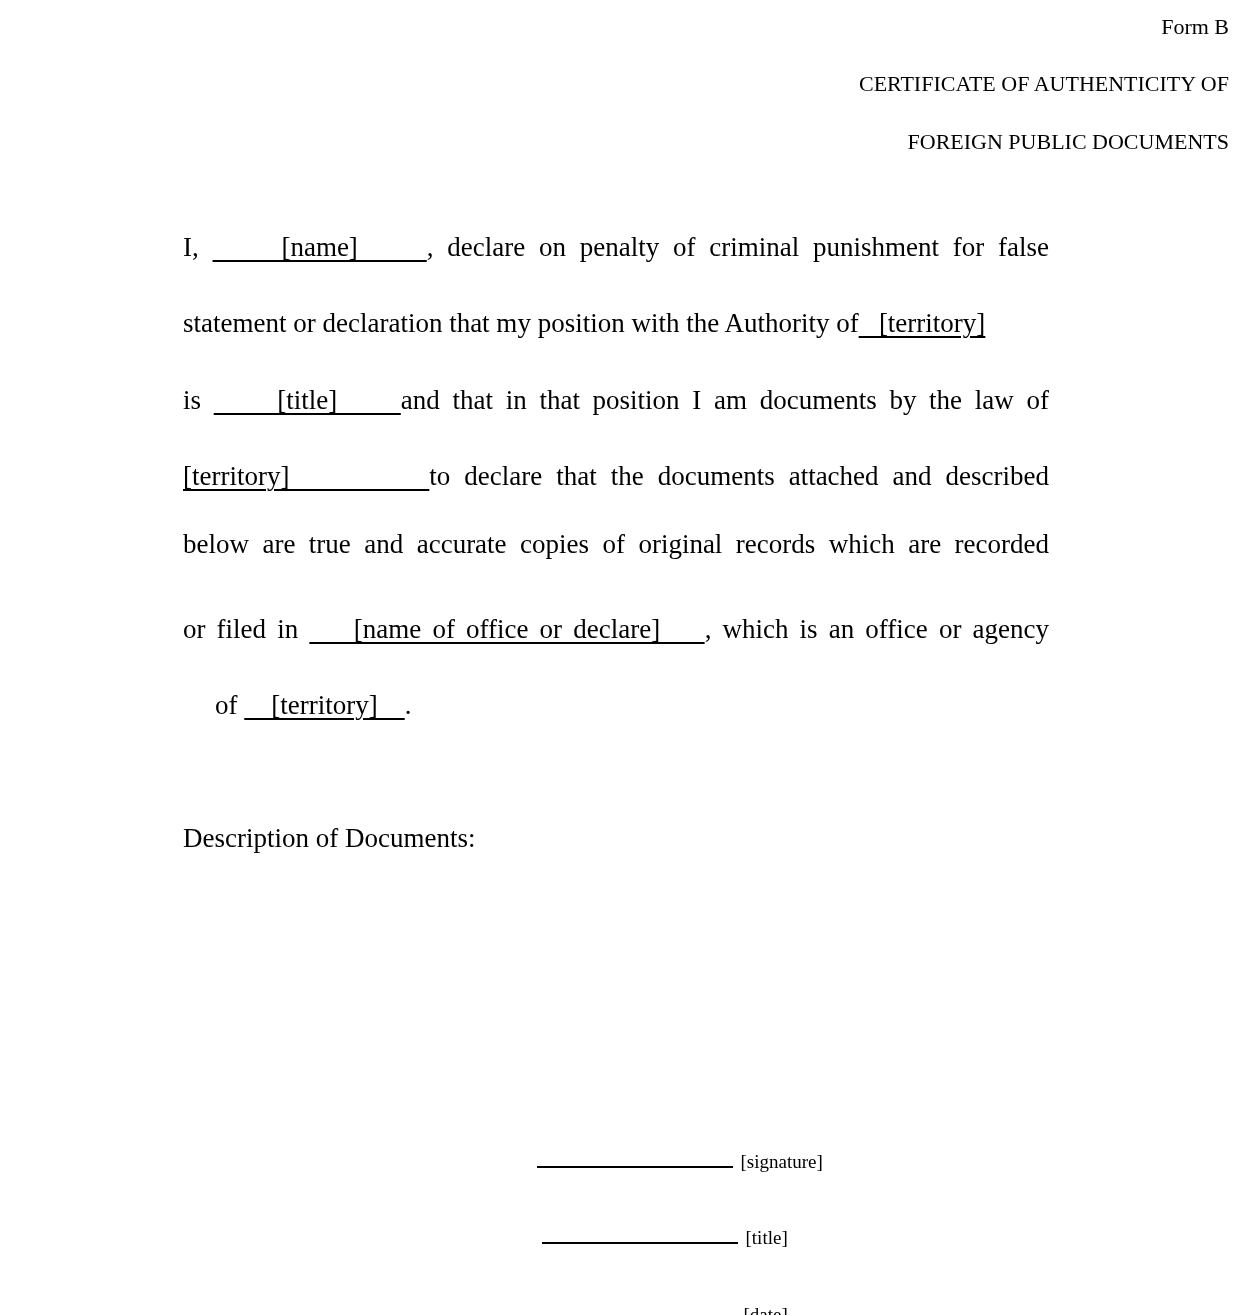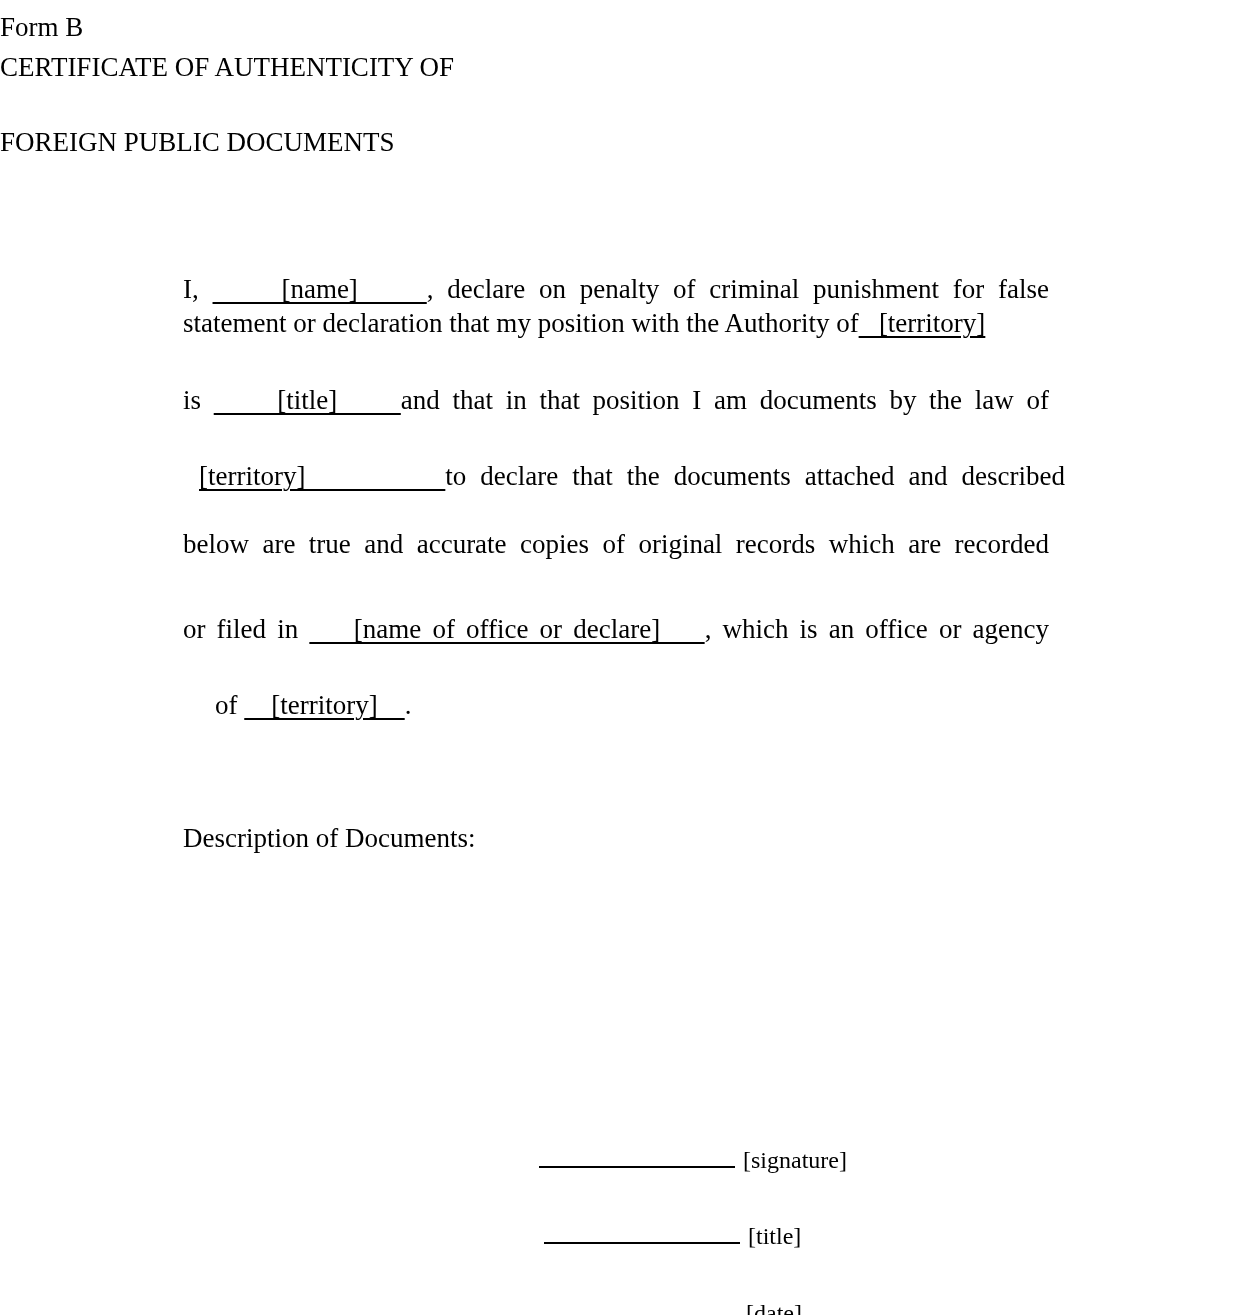--- a/index.html
+++ b/index.html
@@ -12,22 +12,22 @@
       height: 1315px;
       position: relative;
       overflow: hidden;
       font-family: "Liberation Serif", "DejaVu Serif", serif;
       color: #000000;
     }
     .center-line {
       position: absolute;
       left: 0;
       width: 1229px;
-      text-align: left;
-      font-size: 27px;
+      text-align: right;
+      font-size: 22px;
       line-height: 32px;
       white-space: nowrap;
     }
     .body-line {
       position: absolute;
       left: 183px;
       width: 866px;
       font-size: 27px;
       line-height: 32px;
       white-space: nowrap;
@@ -37,52 +37,52 @@
       text-align-last: justify;
     }
     .blank {
       text-decoration: underline;
       text-decoration-thickness: 1.5px;
       text-underline-offset: 4px;
       white-space: pre;
     }
     .sig-line {
       position: absolute;
-      font-size: 24px;
+      font-size: 19px;
       line-height: 32px;
       white-space: pre;
     }
     .sig-rule {
       display: inline-block;
       border-bottom: 2px solid #000;
       height: 24px;
       vertical-align: baseline;
       margin-right: 8px;
     }
   </style>
 </head>
 <body>
 
 <div class="center-line" style="top:11px;">Form B</div>
-<div class="center-line" style="top:51px;">CERTIFICATE OF AUTHENTICITY OF</div>
+<div class="center-line" style="top:68px;">CERTIFICATE OF AUTHENTICITY OF</div>
 <div class="center-line" style="top:126px;">FOREIGN PUBLIC DOCUMENTS</div>
 
-<div class="body-line justify" style="top:231px;margin-top:42px;">
+<div class="body-line justify" style="top:231px;">
   <span>I, </span><span class="blank">     [name]     </span><span>, declare on penalty of criminal punishment for false</span>
 </div>
 
 <div class="body-line" style="top:307px; width:880px;">
   <span>statement or declaration that my position with the Authority of</span><span class="blank">   [territory]</span>
 </div>
 
 <div class="body-line justify" style="top:384px;">
   <span>is </span><span class="blank">     [title]     </span><span>and that in that position I am documents by the law of</span>
 </div>
 
-<div class="body-line justify" style="top:460px;margin-left:16px;">
+<div class="body-line justify" style="top:460px;">
   <span class="blank">[territory]          </span><span>to declare that the documents attached and described</span>
 </div>
 
 <div class="body-line justify" style="top:528px;">
   <span>below are true and accurate copies of original records which are recorded</span>
 </div>
 
 <div class="body-line justify" style="top:613px;">
   <span>or filed in </span><span class="blank">    [name of office or declare]    </span><span>, which is an office or agency</span>
 </div>

